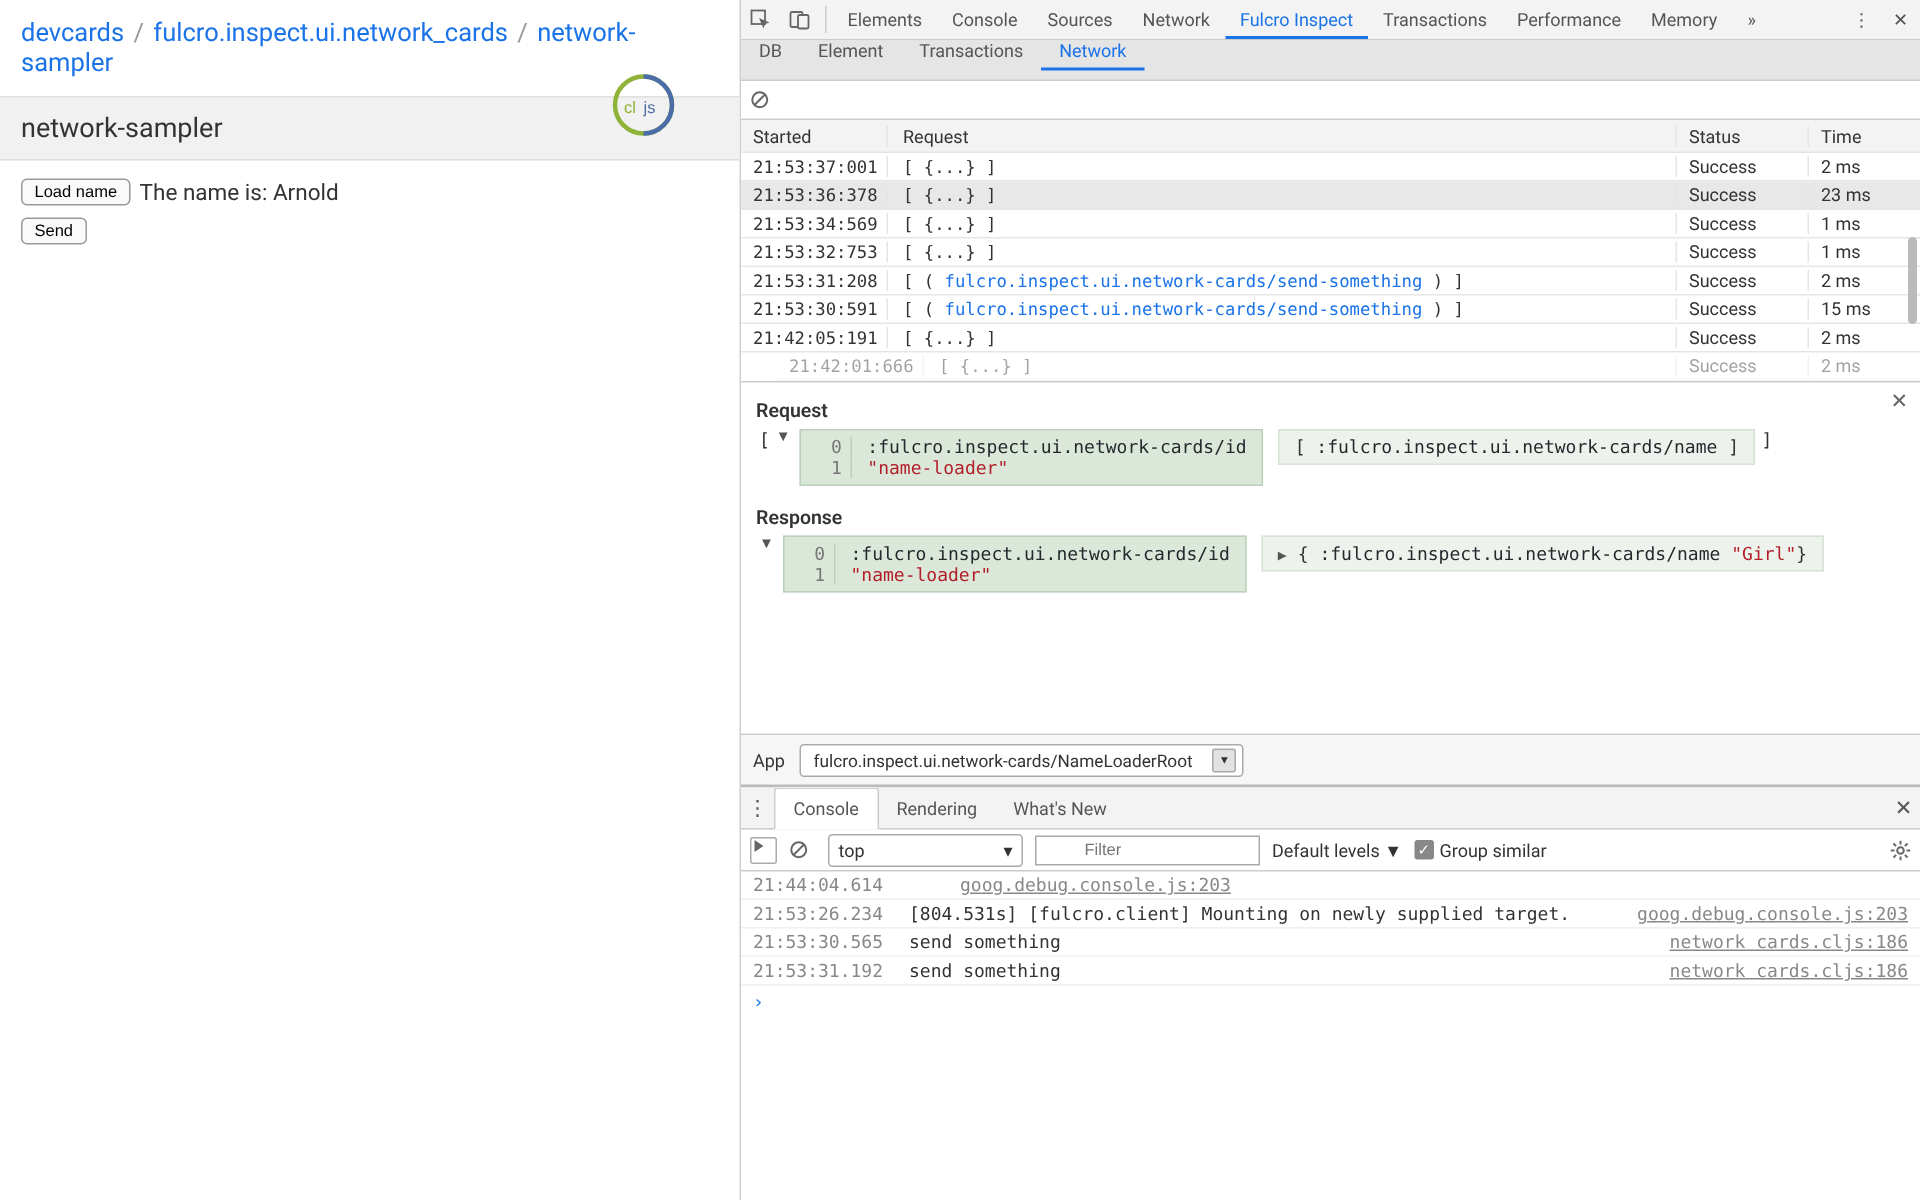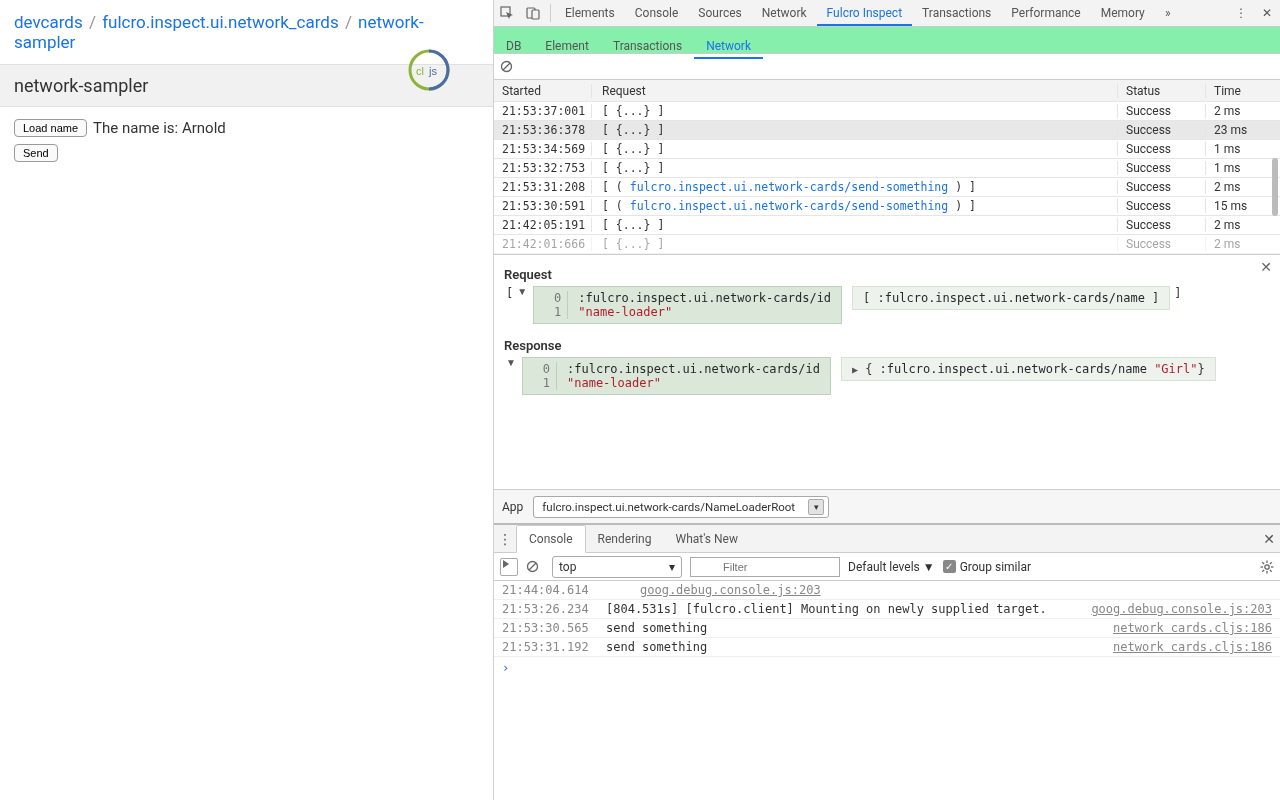--- a/index.html
+++ b/index.html
@@ -76,26 +76,26 @@
     display:flex; align-items:center; justify-content:center;
     cursor: pointer;
   }
   .dt-tabbar .divider { width:1px; height:18px; background:#ccc; margin:0 4px;}
   .dt-tabbar .tab { padding: 6px 10px; cursor: pointer; }
   .dt-tabbar .tab.active { color:#1a73e8; border-bottom:2px solid #1a73e8; padding-bottom:4px;}
   .dt-tabbar .spacer { flex:1; }
 
   .dt-subtabbar {
     display:flex;
-    align-items:flex-end;
+    align-items:flex-start;
     height: 27px;
     border-bottom: 1px solid #ccc;
     font-size: 12px;
     color:#555;
-    background:#86efac;
+    background:#e5e5e5;
   }
   .dt-subtabbar .tab { padding: 6px 12px; cursor:pointer;}
   .dt-subtabbar .tab.active { color:#1a73e8; border-bottom:2px solid #1a73e8; padding-bottom:4px;}
 
   .dt-toolbar {
     height: 26px;
     border-bottom: 1px solid #ccc;
     display:flex; align-items:center;
     padding: 0 6px;
   }
@@ -109,21 +109,21 @@
     position: relative;
   }
   .net-head, .net-row {
     display:flex;
     border-bottom:1px solid #e5e5e5;
     font-size: 12px;
   }
   .net-head { background:#f3f3f3; font-weight:400; color:#333; height:25px; align-items:center;}
   .net-row  { height:19px; align-items:center; }
   .net-row.sel { background:#e8e8e8; }
-  .net-row.cut { opacity:.45; }
+  .net-row.cut { opacity:.45;margin-left:24px; }
   .col-start  { width: 98px; padding-left:8px; border-right:1px solid #e5e5e5;}
   .col-req    { flex:1; padding-left:10px; border-right:1px solid #e5e5e5;}
   .col-status { width: 88px; padding-left:8px; border-right:1px solid #e5e5e5;}
   .col-time   { width: 74px; padding-left:8px;}
   .net-row .col-req, .net-row .col-start { font-family: Menlo, Consolas, monospace; font-size: 11.5px;}
   .kw { color:#1a73e8; }
   .net-scroll-track {
     position:absolute; right:2px; top:26px; bottom:0; width:6px;
   }
   .net-scroll-thumb {

